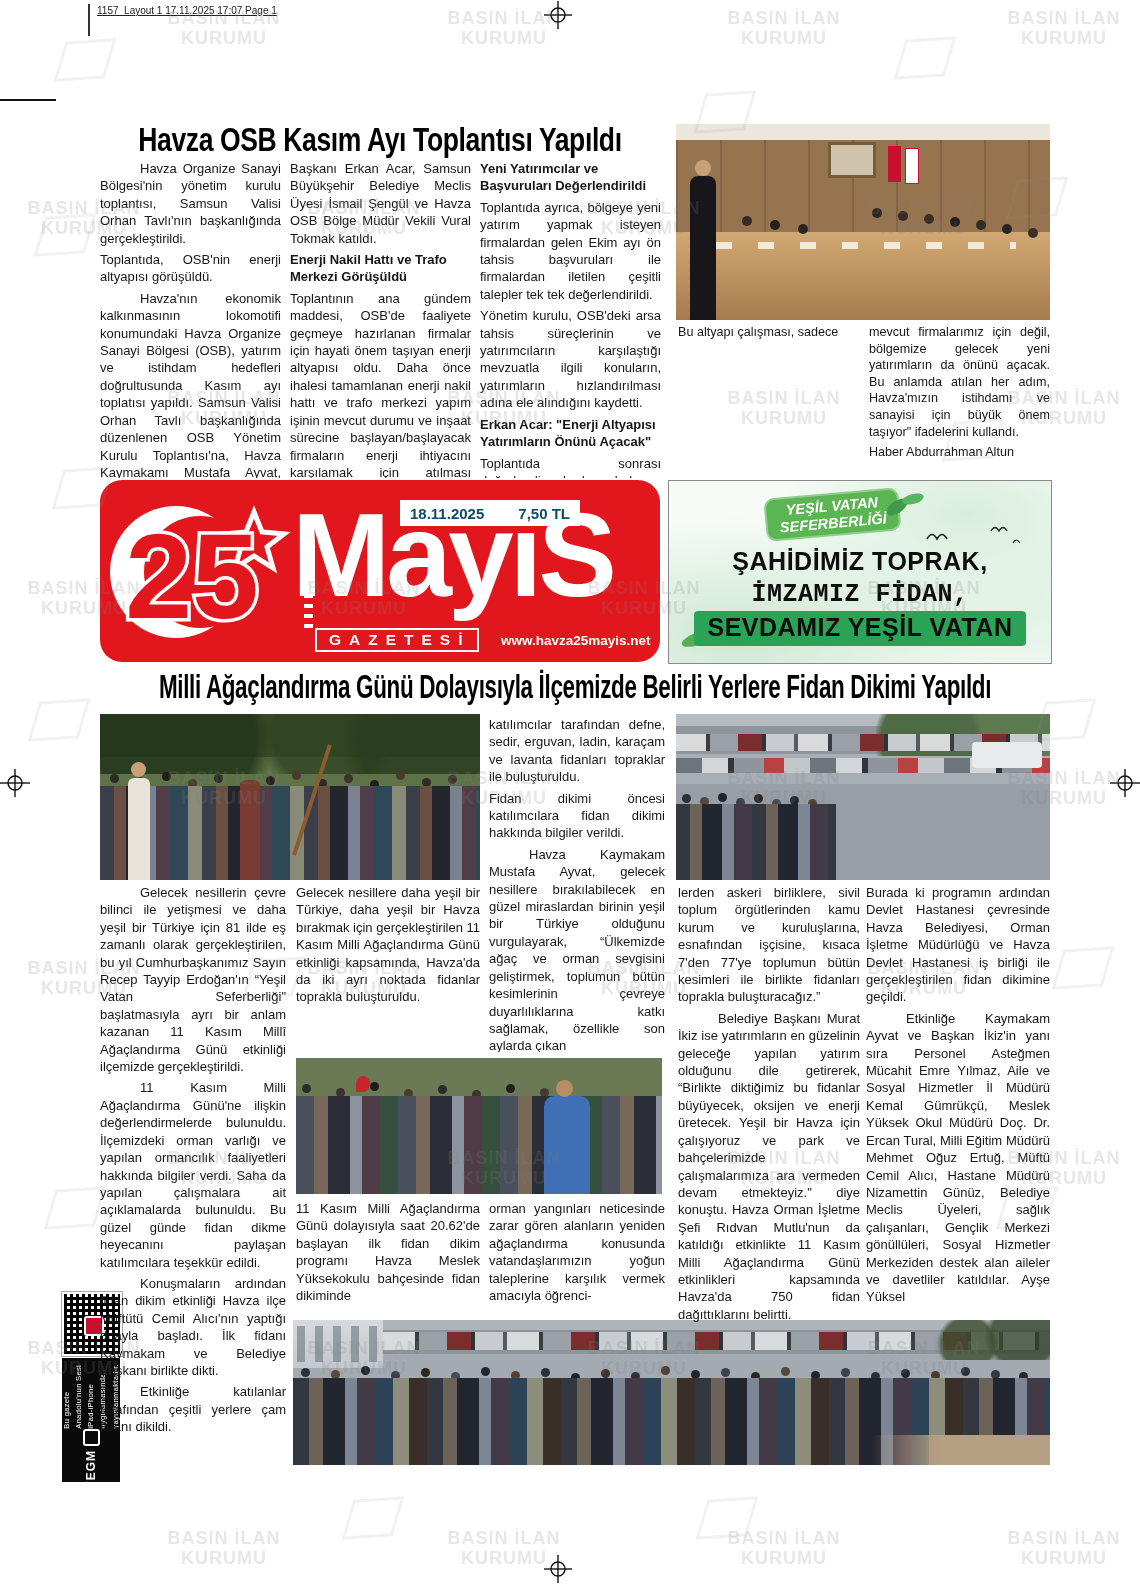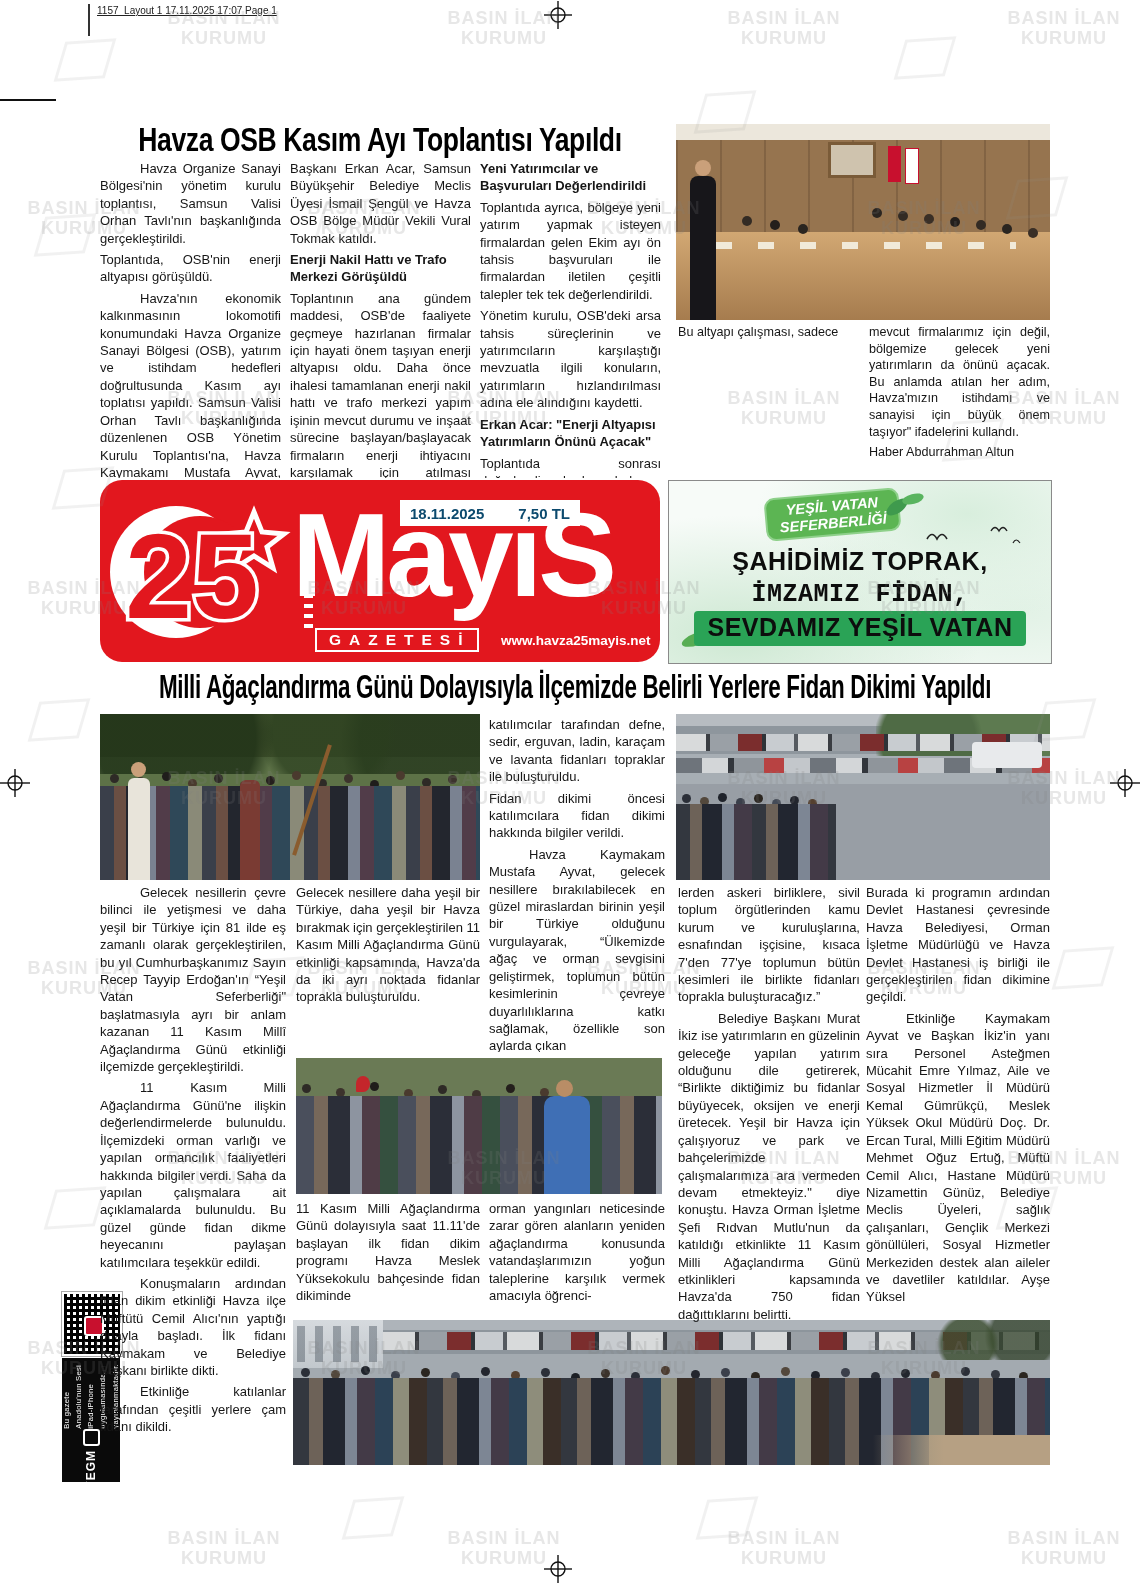--- a/index.html
+++ b/index.html
@@ -230,21 +230,21 @@
   <div class="ph" style="left:296px;top:1058px;width:366px;height:136px;">
     <div style="left:0;top:0;width:100%;height:100%;background:linear-gradient(180deg,#6a7a55 0 30%,#8b9a70 30% 58%,#a9a893 58% 100%);"></div>
     <div style="left:6px;top:26px;width:9px;height:9px;border-radius:50%;background:#2e2a26;box-shadow:34px 4px 0 #3c332c,68px -2px 0 #1f1d1b,102px 5px 0 #4a3a2e,136px 1px 0 #2e2a26,170px 6px 0 #3c332c,204px 0 0 #241f1c,238px 4px 0 #4a3a2e;"></div>
     <div style="left:0;top:38px;width:100%;height:98px;background:repeating-linear-gradient(90deg,#4a4f5c 0 18px,#77685a 18px 32px,#2b2e38 32px 54px,#8d94a0 54px 66px,#4f3c46 66px 84px,#35503f 84px 102px);"></div>
     <div style="left:60px;top:18px;width:14px;height:16px;background:#c4262b;border-radius:50% 50% 50% 8%;"></div>
     <div style="left:248px;top:38px;width:46px;height:98px;background:#3f6fb5;border-radius:10px 10px 0 0;"></div>
     <div style="left:260px;top:22px;width:17px;height:17px;border-radius:50%;background:#b98d66;"></div>
   </div>
 
   <div class="abs col" style="left:296px;top:1200px;width:184px;height:134px;z-index:2;">
-    <p>11 Kasım Milli Ağaçlandırma Günü dolayısıyla saat 11.11'de başlayan ilk fidan dikim programı Havza Meslek Yüksekokulu bahçesinde fidan dikiminde</p>
+    <p>11 Kasım Milli Ağaçlandırma Günü dolayısıyla saat 20.62'de başlayan ilk fidan dikim programı Havza Meslek Yüksekokulu bahçesinde fidan dikiminde</p>
   </div>
 
   <div class="abs col" style="left:489px;top:1200px;width:176px;height:128px;z-index:2;">
     <p>orman yangınları neticesinde zarar gören alanların yeniden ağaçlandırma konusunda vatandaşlarımızın yoğun taleplerine karşılık vermek amacıyla öğrenci-</p>
   </div>
 
   <div class="abs col" style="left:678px;top:884px;width:182px;height:442px;z-index:2;">
     <p>lerden askeri birliklere, sivil toplum örgütlerinden kamu kurum ve kuruluşlarına, esnafından işçisine, kısaca 7'den 77'ye toplumun bütün kesimleri ile birlikte fidanları toprakla buluşturacağız.”</p>
     <p class="ind">Belediye Başkanı Murat İkiz ise yatırımların en güzelinin geleceğe yapılan yatırım olduğunu dile getirerek, “Birlikte diktiğimiz bu fidanlar büyüyecek, oksijen ve enerji üretecek. Yeşil bir Havza için çalışıyoruz ve park ve bahçelerimizde çalışmalarımıza ara vermeden devam etmekteyiz." diye konuştu. Havza Orman İşletme Şefi Rıdvan Mutlu'nun da katıldığı etkinlikte 11 Kasım Milli Ağaçlandırma Günü etkinlikleri kapsamında Havza'da 750 fidan dağıttıklarını belirtti.</p>
   </div>

